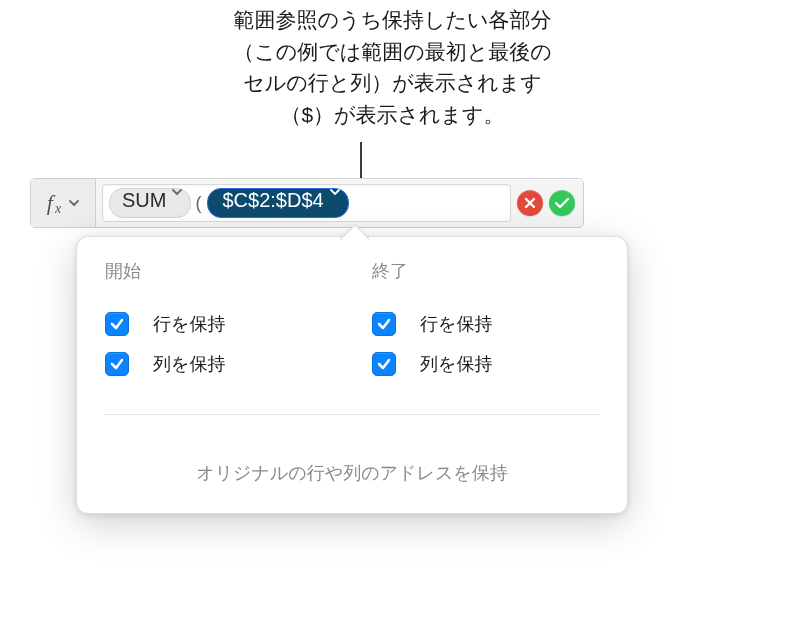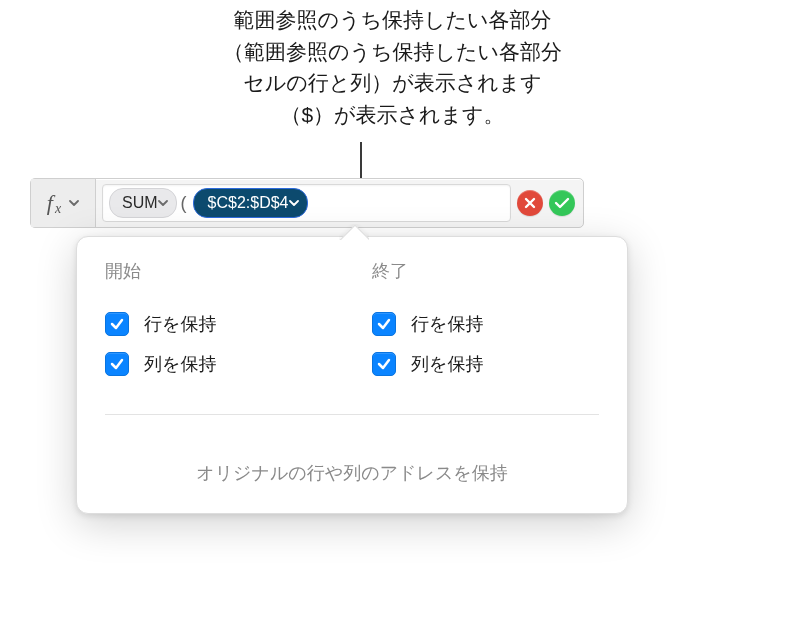--- a/index.html
+++ b/index.html
@@ -87,26 +87,26 @@
     border: 1px solid #d9d9d9;
     border-radius: 4px;
     display: flex;
     align-items: center;
     gap: 6px;
     padding: 0 6px;
     box-shadow: inset 0 1px 2px rgba(0,0,0,0.05);
   }
   .chip {
     display: inline-flex;
-    align-items: center;
     height: 28px;
     border-radius: 14px;
-    font-size: 16px;
+    font-size: 20px;
     font-weight: 500;
     padding: 0 8px 0 12px;
+    gap: 6px;
     white-space: nowrap;
   }
   .chip-sum {
     background: #e9e9eb;
     border: 1px solid #d4d4d7;
     color: #2a2a2a;
   }
   .chip-ref {
     background: #0c4a6e;
     color: #ffffff;
@@ -201,21 +201,21 @@
     flex: 1;
   }
   .col-title {
     font-size: 18px;
     color: #8a8a8a;
     margin-bottom: 29px;
   }
   .chk-row {
     display: flex;
     align-items: center;
-    gap: 15px;
+    gap: 24px;
     margin: 16px 0;
   }
   .checkbox {
     width: 22px;
     height: 22px;
     border-radius: 5px;
     background: #0a84ff;
     display: flex;
     align-items: center;
     justify-content: center;
@@ -247,21 +247,21 @@
     line-height: 1.5;
   }
 </style>
 </head>
 <body>
 
 <div class="stage">
 
   <div class="annotation">
     <span>範囲参照のうち保持したい各部分</span><br>
-    <span>（範囲参照のうち保持したい各部分</span><br>
+    <span>（この例では範囲の最初と最後の</span><br>
     <span>セルの行と列）が表示されます</span><br>
     <span>（$）が表示されます。</span>
   </div>
 
   <div class="leader"></div>
 
   <div class="panel">
     <div class="fx-area">
       <span class="fx-glyph">f</span>
         <span class="fx-sub">x</span>

